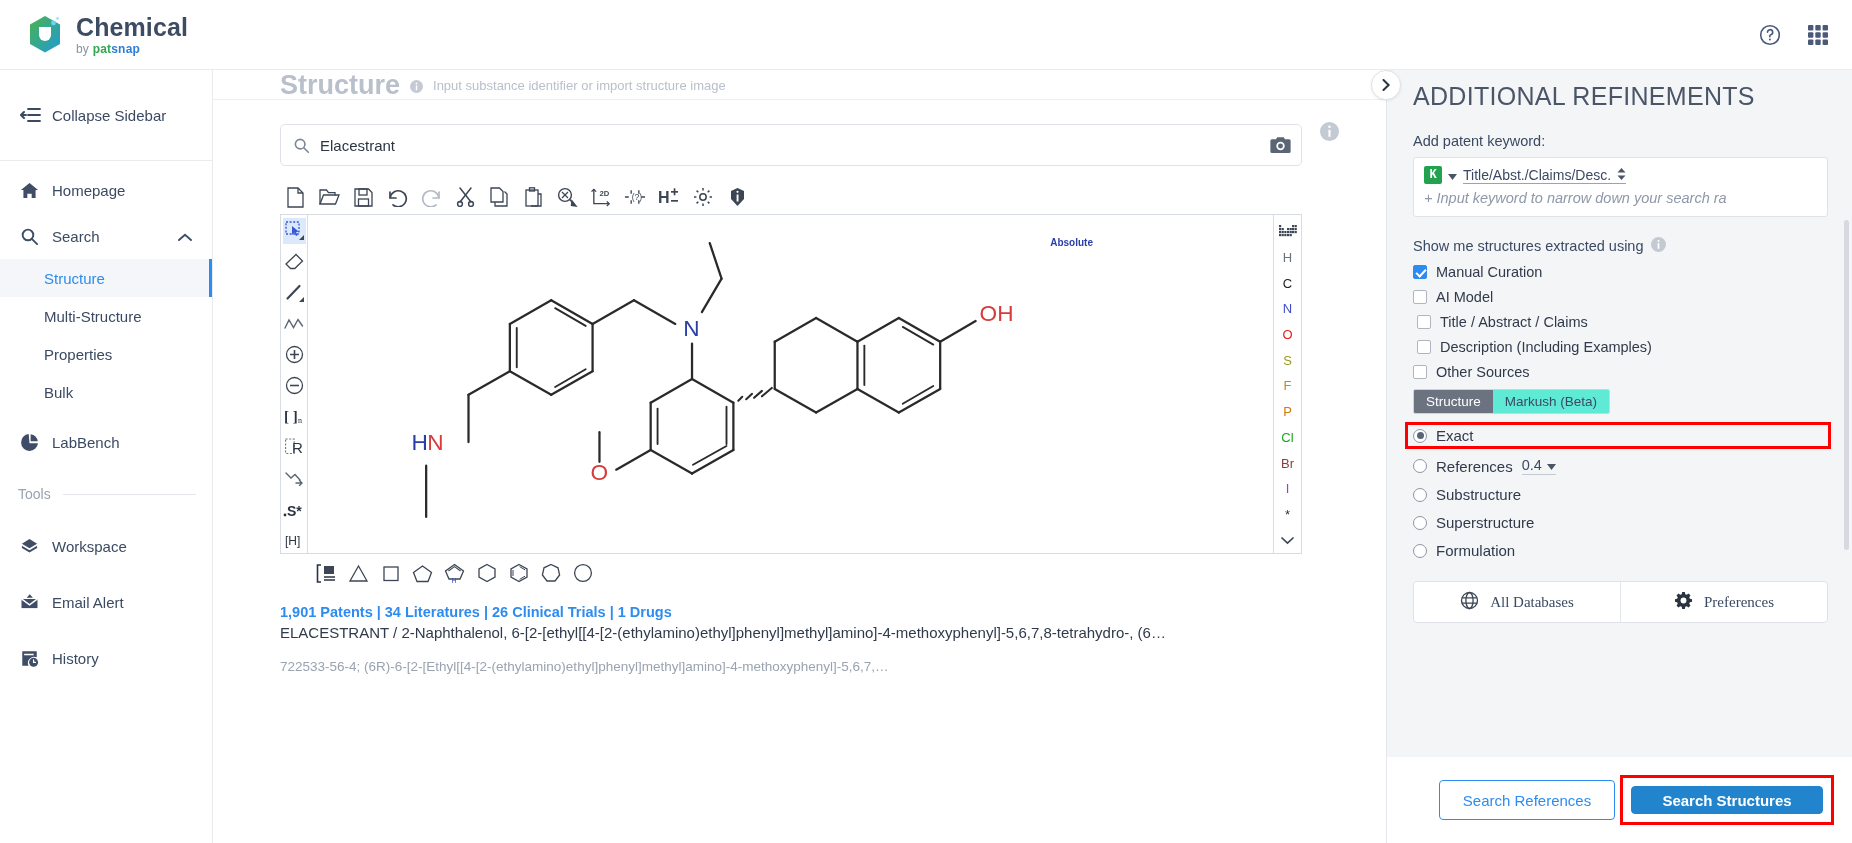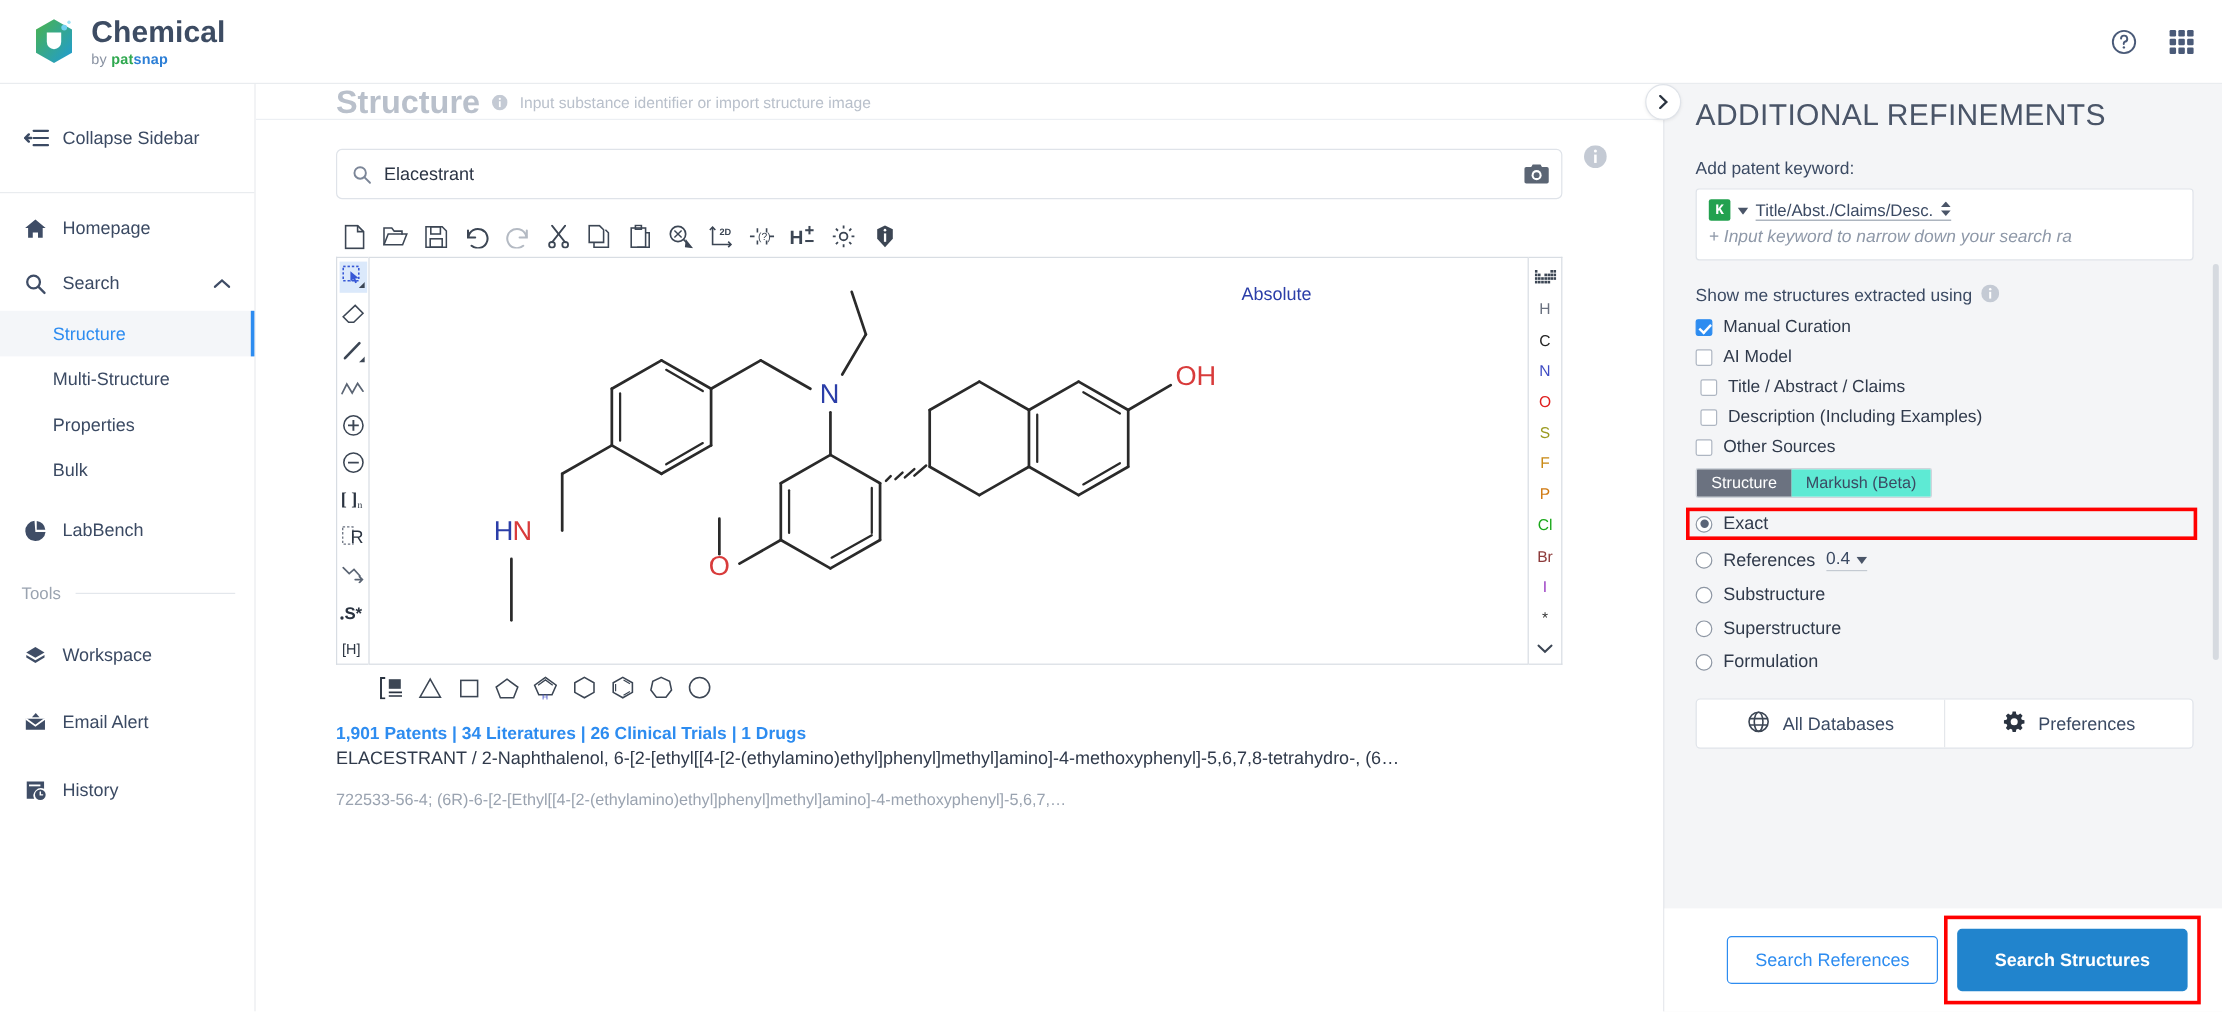--- a/index.html
+++ b/index.html
@@ -98,21 +98,21 @@
   .ed-canvas { flex:1; border:1px solid #d8dde3; background:#fff; position:relative; overflow:hidden; }
   .ed-right {
     width: 28px; border: 1px solid #d8dde3; border-left: none; background:#fff;
     display:flex; flex-direction:column; align-items:center; padding-top:4px;
   }
   .el-btn { height: 26px; display:flex; align-items:center; justify-content:center; font-size:13px; cursor:pointer; width:100%;}
   .ed-bottom { display:flex; align-items:center; gap: 9px; height: 34px; padding-left: 35px; margin-top: 2px;}
   .ring { width: 23px; height: 23px; display:flex; align-items:center; justify-content:center; cursor:pointer;}
 
   .absolute-lbl {
-    position:absolute; right: 180px; top: 22px; color:#2b3ea8; font-size:15px; font-weight:400;
+    position:absolute; right: 180px; top: 22px; color:#2b3ea8; font-size:10px; font-weight:700;
   }
 
   
   .results { margin: 14px 0 0 67px; width: 1040px; }
   .res-links { font-size: 14.5px; color:#2d8cf0; font-weight: 700; }
   .res-name { font-size: 15px; color:#303a4b; margin-top: 4px; white-space:nowrap; overflow:hidden; text-overflow:ellipsis; }
   .res-cas { font-size: 13.5px; color:#9aa3b0; margin-top: 18px; white-space:nowrap; overflow:hidden; text-overflow:ellipsis;}
 
   
   .rpanel {
@@ -152,35 +152,35 @@
   .seg { display:inline-flex; margin-top:9px; border:1px solid #cfd4db; border-radius:2px; overflow:hidden; }
   .seg-i { font-size: 13.5px; padding: 4px 12px; cursor:pointer; background:#5eead4; color:#3b4a63;}
   .seg-i.on { background:#6b7280; color:#fff; }
 
   .rd-row { display:flex; align-items:center; gap:9px; margin-top:11px; font-size:15px; color:#303a4b; cursor:pointer;}
   .rd { width:14px; height:14px; border:1.5px solid #8d96a3; border-radius:50%; background:#fff; display:inline-block; position:relative;}
   .rd.on::after { content:''; position:absolute; left:2.5px; top:2.5px; width:7px; height:7px; border-radius:50%; background:#5a6477;}
   .hl-red { outline: 3px solid #ff0000; outline-offset: 0px; padding: 2px 46px 2px 5px; margin-left:-5px; }
   .sim-val { font-size:14.5px; color:#3b4a63; border-bottom:1px solid #c4cad2; display:flex; align-items:center; gap:5px; padding-bottom:1px; cursor:pointer;}
 
-  .db-row { display:flex; margin-top: 22px; border:1px solid #dfe3e9; border-radius:4px; background:#fff; overflow:hidden;}
+  .db-row { display:flex; margin-top: 22px; border:1px solid #dfe3e9; border-radius:4px; background:#fff; overflow:hidden;font-family:Liberation Serif, serif;}
   .db-btn { flex:1; display:flex; align-items:center; justify-content:center; gap:11px; height:40px; font-size:15px; color:#3b4a63; cursor:pointer;}
   .db-div { width:1px; background:#e4e7eb; }
 
   .foot {
     position:absolute; left:0; bottom: 0; width: 466px; height: 86px;
     background:#fff; display:flex; align-items:center; justify-content:flex-end;
     gap: 0px; padding-right: 22px;
   }
   .btn-out {
     width: 176px; height: 40px; border:1px solid #2d8cf0; background:#fff; color:#2d8cf0;
     font-size:15px; border-radius:4px; cursor:pointer; font-family:Liberation Sans, sans-serif;
   }
   .btn-fill {
-    width: 192px; height: 52px; border:1px solid #2184cd; background:#2184cd; color:#fff;
+    width: 192px; height: 28px; border:1px solid #2184cd; background:#2184cd; color:#fff;
     font-size:15px; border-radius:4px; cursor:pointer; font-family:"Liberation Sans", sans-serif; font-weight:600;
   }
   .btn-fill-wrap { outline:3px solid #ff0000; padding: 8px; margin-left: 8px; }
   .scrollnub {
     position:absolute; right: 3px; top: 150px; width: 5px; height: 330px; background:#d6dae0; border-radius:3px;
   }
 </style>
 </head>
 <body>
 

